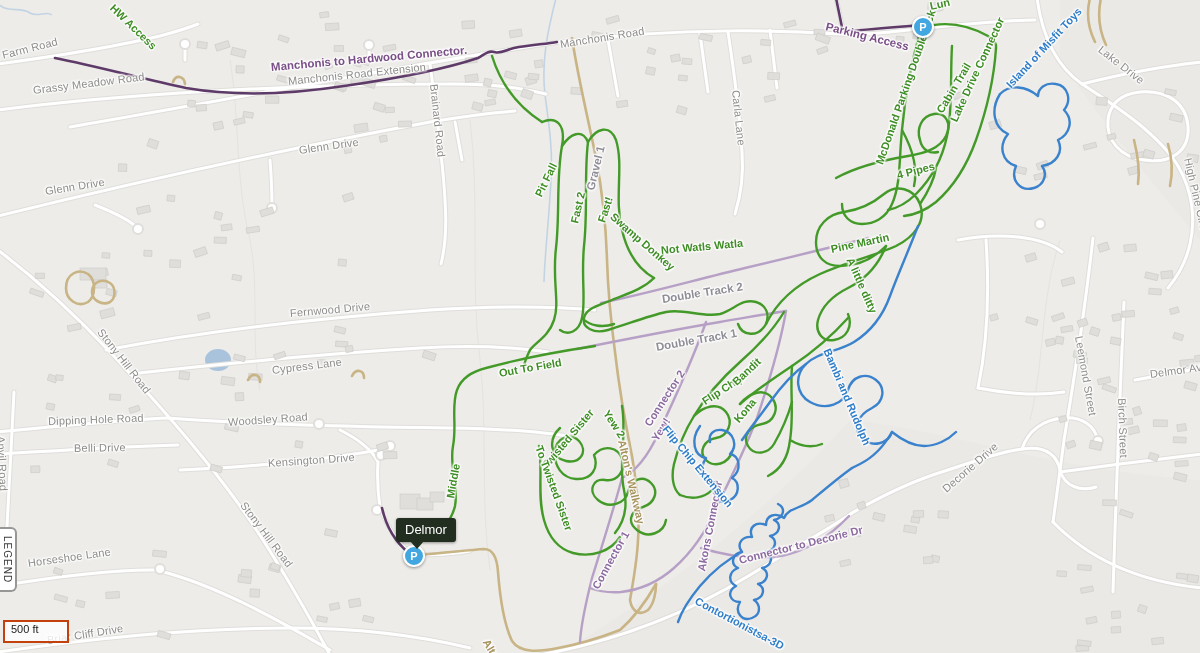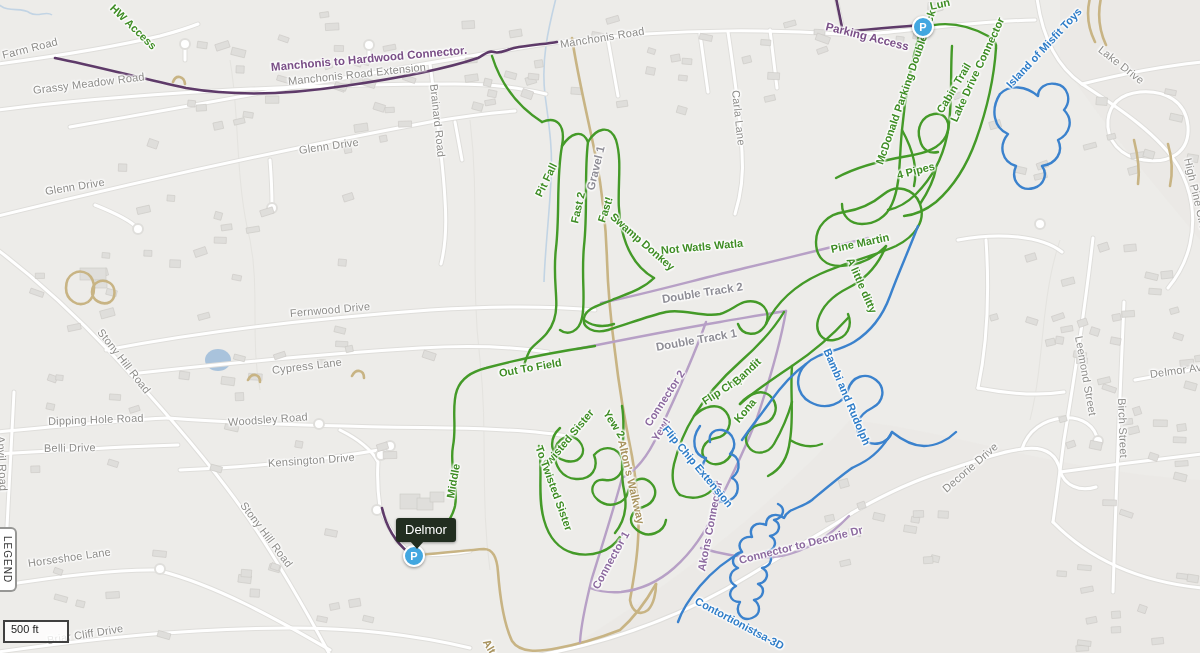--- a/index.html
+++ b/index.html
@@ -54,21 +54,21 @@
     border-top:8px solid #222e20;
   }
   #legend-tab{
     position:absolute;left:0;top:527px;background:#fff;
     border:2px solid #979795;border-left:none;border-radius:0 6px 6px 0;
     padding:7px 2px;writing-mode:vertical-rl;
     font-size:10px;color:#3c3c3c;letter-spacing:1px;cursor:pointer;
   }
   #scale-control{
     position:absolute;left:3px;top:620px;width:56px;height:18px;
-    background:rgba(255,255,255,.8);border:2px solid #404040;
+    background:rgba(255,255,255,.8);border:2px solid #c2410c;
     font-size:11px;color:#1c1c1c;padding:1px 0 0 6px;
   }
 </style>
 </head>
 <body>
 
 <div id="viewport">
 
   <svg id="basemap" viewBox="0 0 1200 653">
     <defs>
@@ -429,21 +429,21 @@
       <div class="lbl street" style="left: 560px; top: 37px; transform: rotate(-9deg);">Manchonis Road</div>
       <div class="lbl street" style="left: 434px; top: 77px; transform: rotate(84deg);">Brainard Road</div>
       <div class="lbl street" style="left: 736px; top: 83px; transform: rotate(84deg);">Carla Lane</div>
       <div class="lbl street" style="left: 45px; top: 184px; transform: rotate(-9deg);">Glenn Drive</div>
       <div class="lbl street" style="left: 299px; top: 143px; transform: rotate(-8deg);">Glenn Drive</div>
       <div class="lbl street" style="left: 290px; top: 306px; transform: rotate(-5deg);">Fernwood Drive</div>
       <div class="lbl street" style="left: 100px; top: 323px; transform: rotate(52deg);">Stony Hill Road</div>
       <div class="lbl street" style="left: 272px; top: 363px; transform: rotate(-7deg);">Cypress Lane</div>
       <div class="lbl street" style="left: 48px; top: 414px; transform: rotate(-2deg);">Dipping Hole Road</div>
       <div class="lbl street" style="left: 228px; top: 415px; transform: rotate(-4deg);">Woodsley Road</div>
-      <div class="lbl street" style="left: 44px; top: 441px; transform: rotate(-1deg);">Belli Drive</div>
+      <div class="lbl street" style="left: 74px; top: 441px; transform: rotate(-1deg);">Belli Drive</div>
       <div class="lbl street" style="left: 268px; top: 456px; transform: rotate(-4deg);">Kensington Drive</div>
       <div class="lbl street" style="left: 1px; top: 429px; transform: rotate(87deg);">Anvil Road</div>
       <div class="lbl street" style="left: 28px; top: 556px; transform: rotate(-8deg);">Horseshoe Lane</div>
       <div class="lbl street" style="left: 243px; top: 496px; transform: rotate(53deg);">Stony Hill Road</div>
       <div class="lbl street" style="left: 47px; top: 633px; transform: rotate(-9deg);">Briar Cliff Drive</div>
       <div class="lbl street" style="left: 1100px; top: 41px; transform: rotate(38deg);">Lake Drive</div>
       <div class="lbl street" style="left: 1188px; top: 151px; transform: rotate(77deg);">High Pine Circ</div>
       <div class="lbl street" style="left: 1079px; top: 329px; transform: rotate(80deg);">Leemond Street</div>
       <div class="lbl street" style="left: 1122px; top: 391px; transform: rotate(88deg);">Birch Street</div>
       <div class="lbl street" style="left: 1150px; top: 367px; transform: rotate(-8deg);">Delmor Av</div>

